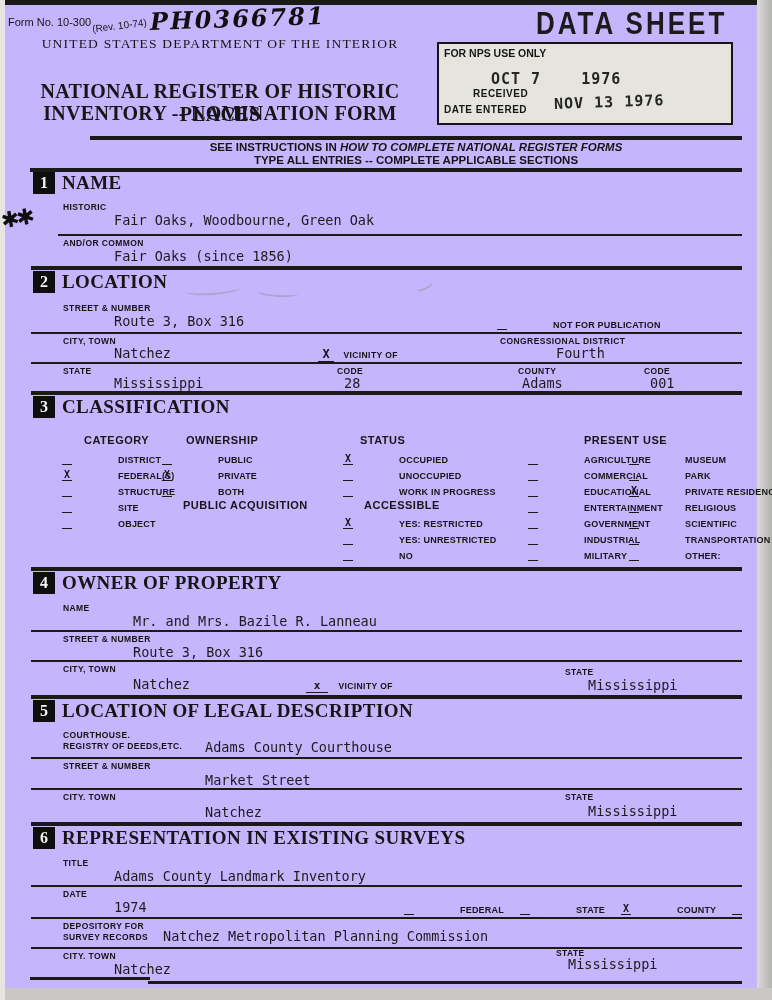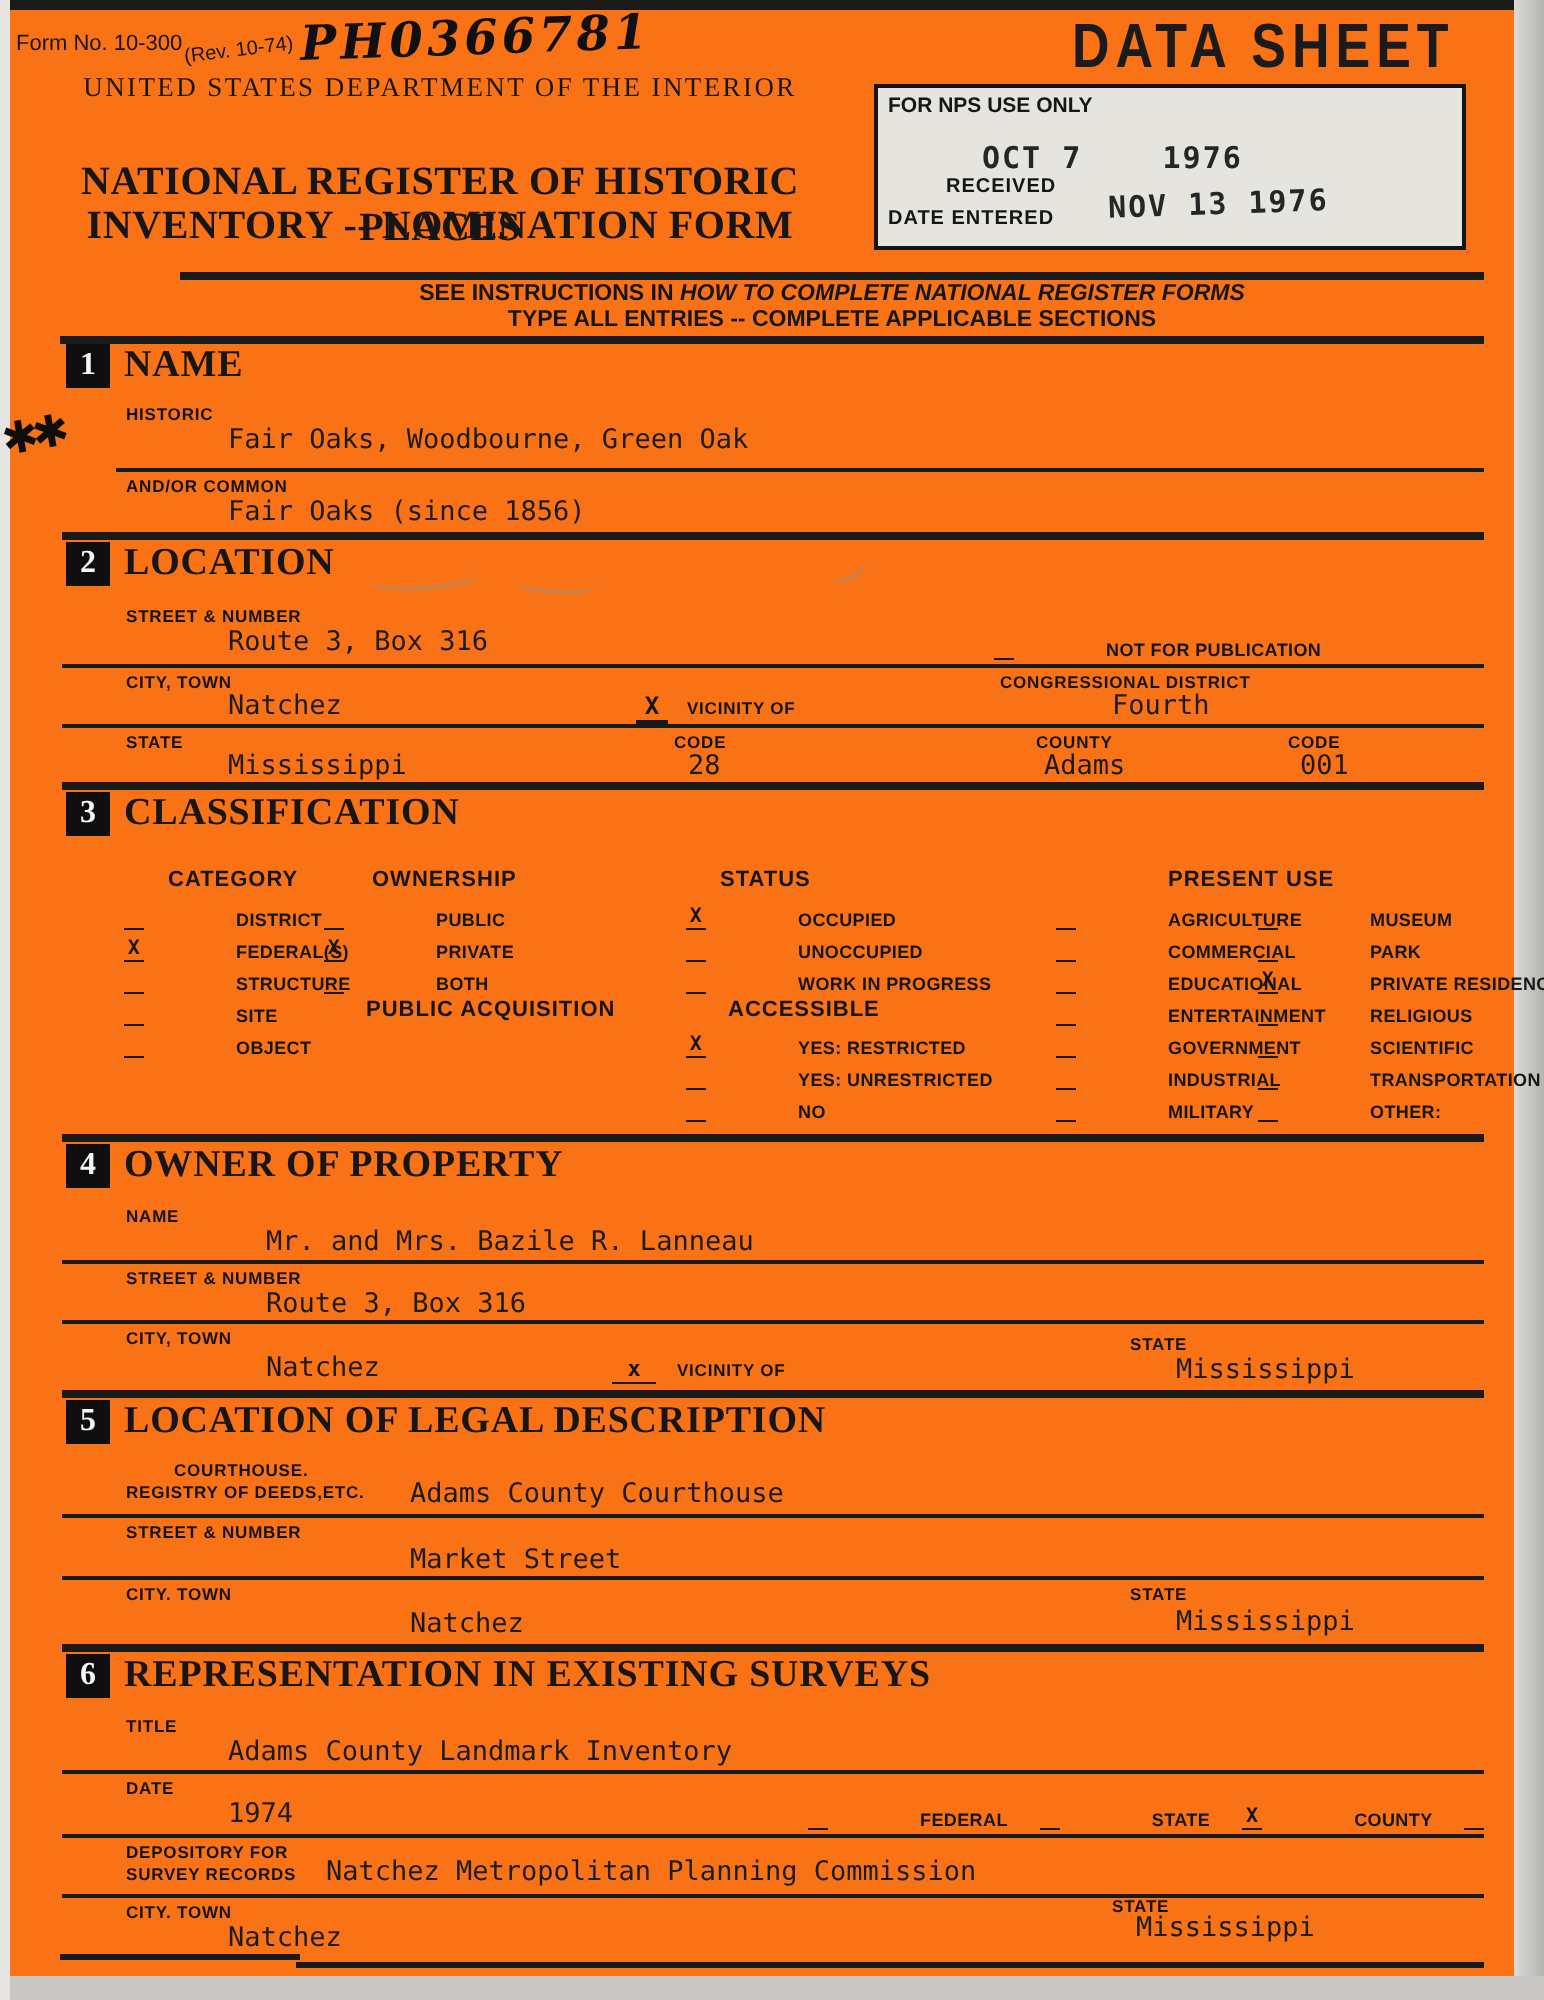--- a/index.html
+++ b/index.html
@@ -1,16 +1,16 @@
 <!DOCTYPE html>
 <html><head>
 <meta charset="utf-8">
 <style>
   html,body{margin:0;padding:0;background:#9a9a98;}
-  .sheet{position:relative;width:772px;height:1000px;background:#f97316;overflow:hidden;
+  .sheet{position:relative;width:772px;height:1000px;background:#c4b5fd;overflow:hidden;
          font-family:"Liberation Sans",sans-serif;color:#161616;}
   .abs{position:absolute;}
   .rule{position:absolute;background:#1a1a19;}
   .lab{font:bold 8.5px "Liberation Sans",sans-serif;letter-spacing:.4px;color:#141414;white-space:nowrap;}
   .val{font:13.5px "DejaVu Sans Mono",monospace;color:#1c1c1c;white-space:pre;}
   .secbox{display:inline-block;width:22px;height:22px;background:#0e0e0e;color:#f5f5f2;
           font:bold 16px "Liberation Serif",serif;text-align:center;line-height:22px;vertical-align:middle;}
   .sectitle{font:bold 19px "Liberation Serif",serif;letter-spacing:.4px;vertical-align:middle;margin-left:7px;white-space:nowrap;}
   .colhd{font:bold 11px "Liberation Sans",sans-serif;letter-spacing:.5px;white-space:nowrap;}
   .cb{display:flex;align-items:flex-end;height:16px;font:bold 9px "Liberation Sans",sans-serif;letter-spacing:.2px;white-space:nowrap;}
@@ -258,21 +258,21 @@
     <span class="vx" style="min-width:22px;border-bottom-width:1.6px;font-size:11px;">x</span>
     <span class="lab" style="margin-left:6px;">VICINITY OF</span>
   </div>
   <div class="abs lab" style="left:565px;top:667px;">STATE</div>
   <div class="abs val" style="left:588px;top:677px;">Mississippi</div>
   <div class="rule" style="left:31px;top:695px;width:711px;height:3.5px;"></div>
 
   <div class="abs" style="left:33px;top:700px;">
     <span class="secbox">5</span><span class="sectitle">LOCATION OF LEGAL DESCRIPTION</span>
   </div>
-  <div class="abs lab" style="left:63px;top:730px;margin-left:24px;">COURTHOUSE.</div>
+  <div class="abs lab" style="left:63px;top:730px;">COURTHOUSE.</div>
   <div class="abs lab" style="left:63px;top:741px;">REGISTRY OF DEEDS,ETC.</div>
   <div class="abs val" style="left:205px;top:739px;">Adams County Courthouse</div>
   <div class="rule" style="left:31px;top:757px;width:711px;height:1.8px;"></div>
   <div class="abs lab" style="left:63px;top:761px;">STREET &amp; NUMBER</div>
   <div class="abs val" style="left:205px;top:772px;">Market Street</div>
   <div class="rule" style="left:31px;top:788px;width:711px;height:1.8px;"></div>
   <div class="abs lab" style="left:63px;top:792px;">CITY. TOWN</div>
   <div class="abs val" style="left:205px;top:804px;">Natchez</div>
   <div class="abs lab" style="left:565px;top:792px;">STATE</div>
   <div class="abs val" style="left:588px;top:803px;">Mississippi</div>

